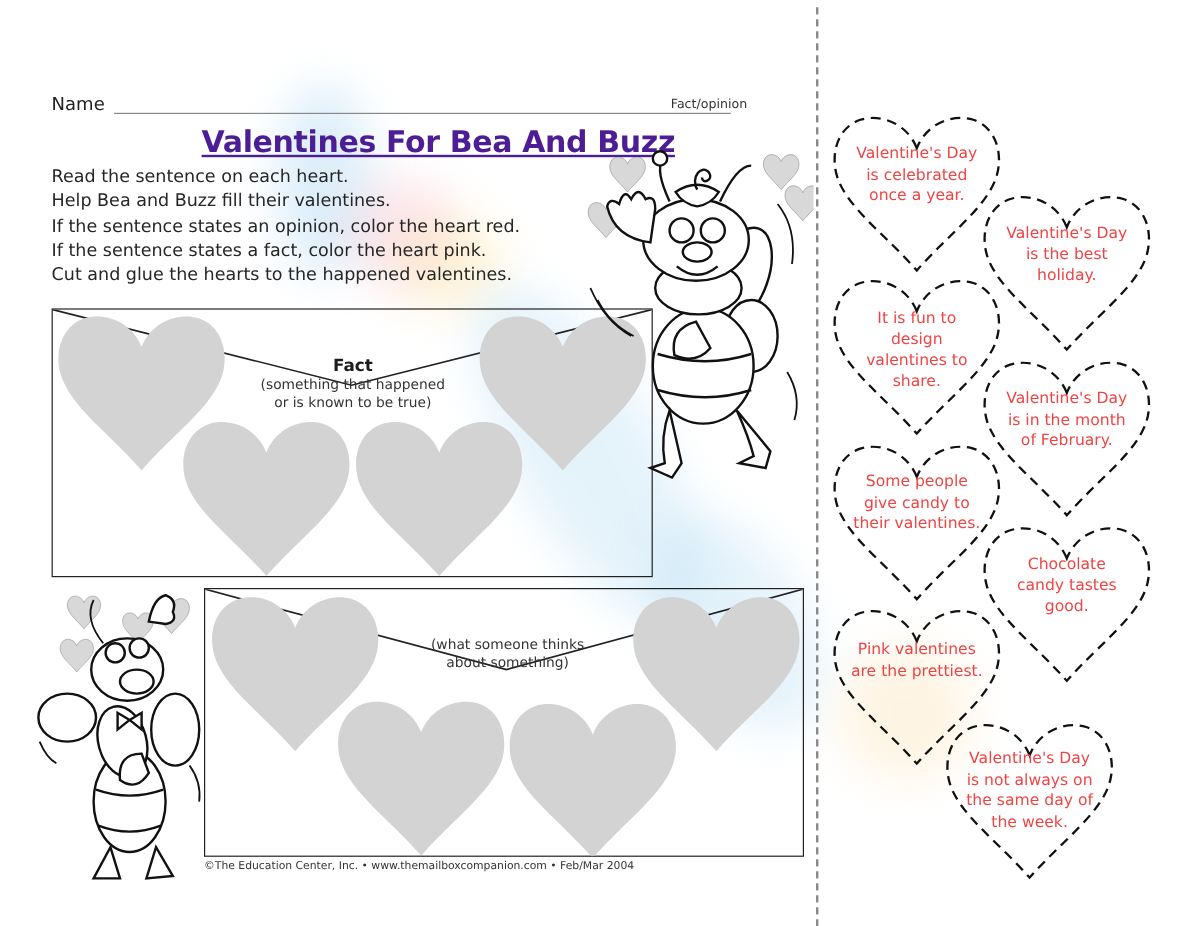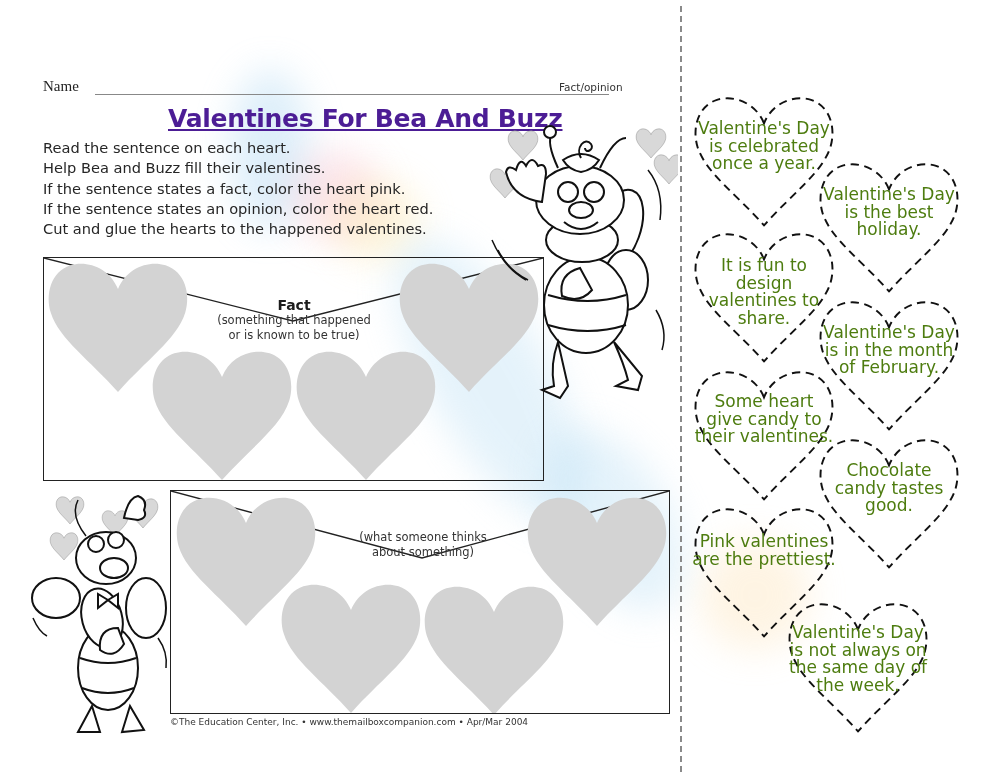--- a/index.html
+++ b/index.html
@@ -1,34 +1,34 @@
 <!DOCTYPE html>
 <html><head>
 <meta charset="utf-8">
 <style>
   html, body { margin:0; padding:0; background:#fff; }
   body { width:1000px; height:772px; position:relative; overflow:hidden; font-family:"DejaVu Sans", sans-serif; color:#222; }
   .abs { position:absolute; }
   .wm { position:absolute; border-radius:50%; filter:blur(18px); opacity:0.35; }
   .name-row { left:43px; top:76px; width:600px; height:22px; font-size:15px; }
-  .name-label { position:absolute; left:0; top:2px;font-family:Liberation Serif, serif; }
+  .name-label { position:absolute; left:0; top:2px; }
   .name-line { position:absolute; left:52px; top:18px; width:514px; border-bottom:1px solid #888; }
   .fact-opinion-tag { position:absolute; left:516px; top:5px; font-size:10.5px; color:#333; }
   .title { left:168px; top:104px; font-size:25px; font-weight:bold; letter-spacing:-0.3px; color:#4c1d95;text-decoration:underline; }
   .instructions { left:43px; top:138px; font-size:14.6px; line-height:20.3px; color:#262626; }
   .instructions div { white-space:nowrap; }
   .envelope { position:absolute; border:1.5px solid #222; background:transparent; }
   .env-svg { position:absolute; left:0; top:0; }
   .env-head { position:absolute; text-align:center;margin-top:36px; }
   .env-title { font-size:14px; font-weight:bold; color:#1c1c1c; }
   .env-sub { font-size:11.5px; color:#333; line-height:15px; }
   .footer { left:170px; top:717px; font-size:9px; color:#333; white-space:nowrap; }
   .cut-line { left:680px; top:6px; width:0; height:766px; border-left:2px dashed #8a8a8a; }
   .cut-heart { position:absolute; }
-  .cut-heart-text { position:absolute; left:0; width:100%; text-align:center; font-size:17px; line-height:17.5px; color:#4d7c0f; }
+  .cut-heart-text { position:absolute; left:0; width:100%; text-align:center; font-size:13px; line-height:17.5px; color:#ef4444; }
   .bee { position:absolute; }
 </style>
 </head>
 <body>
 
 <div class="wm" style="left:230px;top:70px;width:80px;height:160px;background:#9fd0f0;"></div>
 <div class="wm" style="left:290px;top:150px;width:90px;height:90px;background:#f7b7c7;"></div>
 <div class="wm" style="left:330px;top:180px;width:90px;height:80px;background:#fbe39a;"></div>
 <div class="wm" style="left:430px;top:220px;width:120px;height:320px;background:#b4dcf3;transform:rotate(-30deg);"></div>
 <div class="wm" style="left:560px;top:420px;width:110px;height:200px;background:#b4dcf3;transform:rotate(-30deg);"></div>
@@ -38,22 +38,22 @@
   <span class="name-label">Name</span>
   <div class="name-line"></div>
   <span class="fact-opinion-tag">Fact/opinion</span>
 </div>
 
 <div class="abs title">Valentines For Bea And Buzz</div>
 
 <div class="abs instructions">
   <div>Read the sentence on each heart.</div>
   <div>Help Bea and Buzz fill their valentines.</div>
+  <div>If the sentence states an opinion, color the heart red.</div>
   <div>If the sentence states a fact, color the heart pink.</div>
-  <div>If the sentence states an opinion, color the heart red.</div>
   <div>Cut and glue the hearts to the happened valentines.</div>
 </div>
 
 <svg width="0" height="0" style="position:absolute">
   <defs>
     <path id="heartShape" d="M50 22 C44 6 28 0 16 4 C2 9 -2 26 2 40 C8 60 30 76 50 100 C70 76 92 60 98 40 C102 26 98 9 84 4 C72 0 56 6 50 22 Z"></path>
   </defs>
 </svg>
 
 <div class="envelope" style="left:43px;top:257px;width:499px;height:222px;">
@@ -150,21 +150,21 @@
     <path d="M64 218 l-14 26 l22 0z"></path>
     <path d="M102 218 l14 24 l-22 2z"></path>
   </g>
   <g fill="none" stroke="#111" stroke-width="1.5">
     <path d="M58 48 q-16 -20 -8 -36"></path>
     <path d="M5 130 q6 14 14 18"></path>
     <path d="M130 150 q10 14 8 30"></path>
   </g>
 </svg>
 
-<div class="abs footer">©The Education Center, Inc. • www.themailboxcompanion.com • Apr/Mar 2004</div>
+<div class="abs footer">©The Education Center, Inc. • www.themailboxcompanion.com • Feb/Mar 2004</div>
 
 <div class="abs cut-line"></div>
 
 <div id="cutout-area">
 
   <div class="cut-heart" style="left:692px;top:92px;width:144px;height:136px;">
     <svg width="144" height="136" viewBox="-2 -2 104 104" preserveAspectRatio="none">
         <use href="#heartShape" fill="none" stroke="#111" stroke-width="1.4" stroke-dasharray="6 4"></use>
       </svg>
     <div class="cut-heart-text" style="top:28px;">
@@ -206,21 +206,21 @@
       <div>is in the month</div>
       <div>of February.</div>
     </div>
   </div>
 
   <div class="cut-heart" style="left:692px;top:366px;width:144px;height:136px;">
     <svg width="144" height="136" viewBox="-2 -2 104 104" preserveAspectRatio="none">
         <use href="#heartShape" fill="none" stroke="#111" stroke-width="1.4" stroke-dasharray="6 4"></use>
       </svg>
     <div class="cut-heart-text" style="top:27px;">
-      <div>Some heart</div>
+      <div>Some people</div>
       <div>give candy to</div>
       <div>their valentines.</div>
     </div>
   </div>
 
   <div class="cut-heart" style="left:817px;top:434px;width:144px;height:136px;">
     <svg width="144" height="136" viewBox="-2 -2 104 104" preserveAspectRatio="none">
         <use href="#heartShape" fill="none" stroke="#111" stroke-width="1.4" stroke-dasharray="6 4"></use>
       </svg>
     <div class="cut-heart-text" style="top:28px;">

